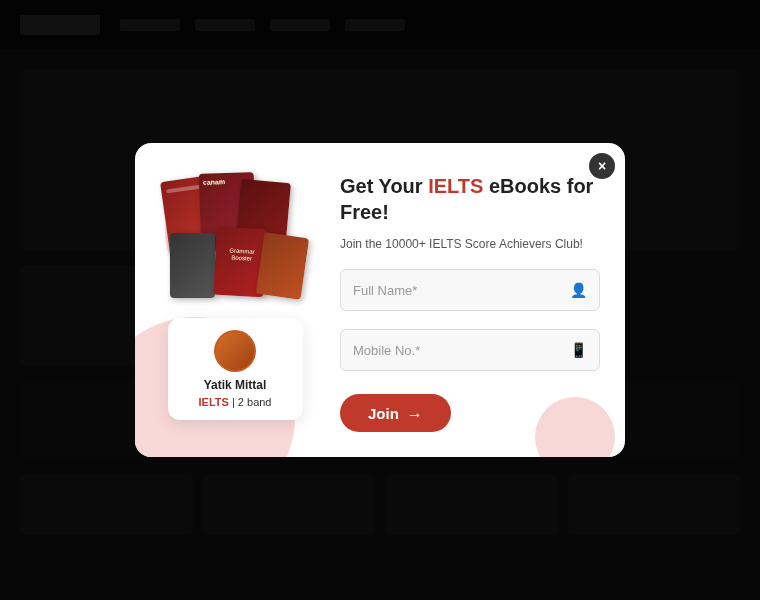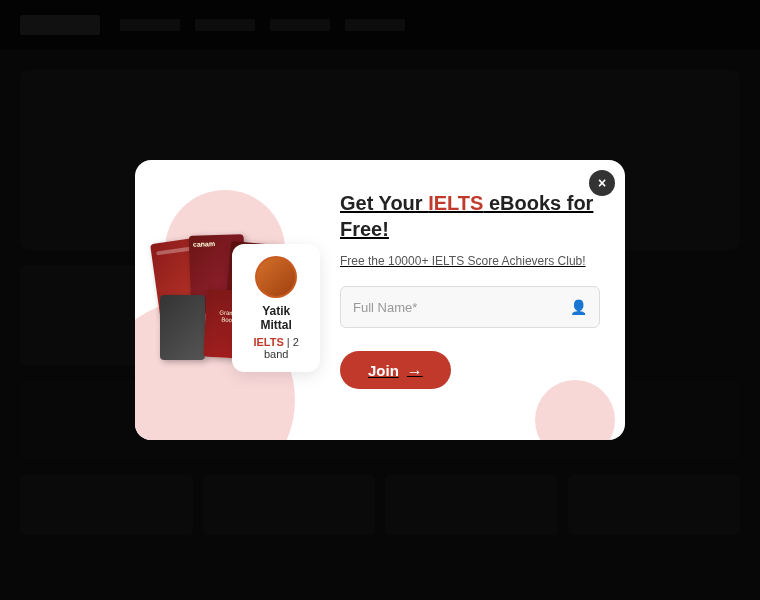--- a/index.html
+++ b/index.html
@@ -144,21 +144,21 @@
       left: 30px;
       z-index: 0;
     }
 
     .modal-left {
       width: 195px;
       flex-shrink: 0;
       position: relative;
       z-index: 1;
       display: flex;
-      flex-direction: row;
+      flex-direction: column;
       align-items: center;
       justify-content: flex-start;
       padding: 30px 10px 20px 15px;
       background: transparent;
     }
 
     .books-container {
       position: relative;
       width: 150px;
       height: 130px;
@@ -311,21 +311,20 @@
     
     .modal-right {
       flex: 1;
       padding: 30px 25px 25px 10px;
       display: flex;
       flex-direction: column;
       justify-content: flex-start;
       gap: 10px;
       position: relative;
       z-index: 1;
-      text-decoration: underline;
     }
 
     .modal-title {
       font-size: 20px;
       font-weight: bold;
       color: #222;
       line-height: 1.3;
       margin-bottom: 2px;
     }
 
@@ -481,27 +480,31 @@
           <span>2 band</span>
         </div>
       </div>
     </div>
 
     <div class="modal-right">
       <div class="modal-title">
         <span>Get Your </span><span class="highlight">IELTS</span><span> eBooks for Free!</span>
       </div>
 
-      <div class="modal-subtitle">Free the 10000+ IELTS Score Achievers Club!</div>
+      <div class="modal-subtitle">Join the 10000+ IELTS Score Achievers Club!</div>
 
       <div class="input-group">
         <input class="modal-input" type="text" placeholder="Full Name*" style="">
         <span class="input-icon">👤</span>
       </div>
 
+      <div class="input-group">
+        <input class="modal-input" type="tel" placeholder="Mobile No.*" style="">
+        <span class="input-icon">📱</span>
+      </div>
 
       <button class="next-btn">
         <span>Join</span>
         <span class="arrow">→</span>
       </button>
     </div>
 
     <div class="circle-br"></div>
 
   </div>

